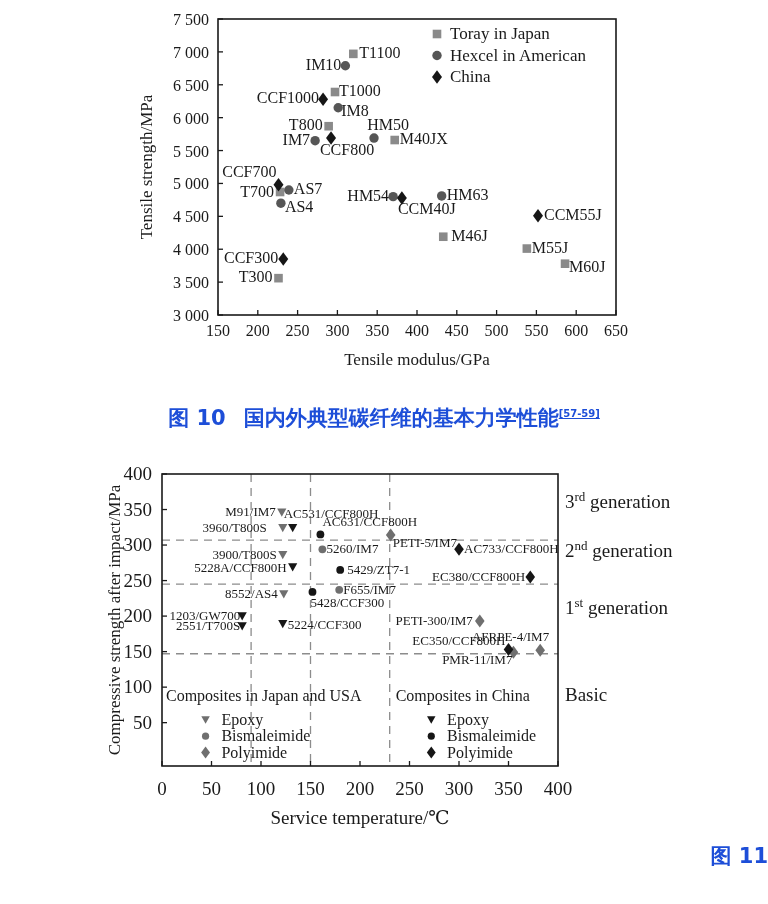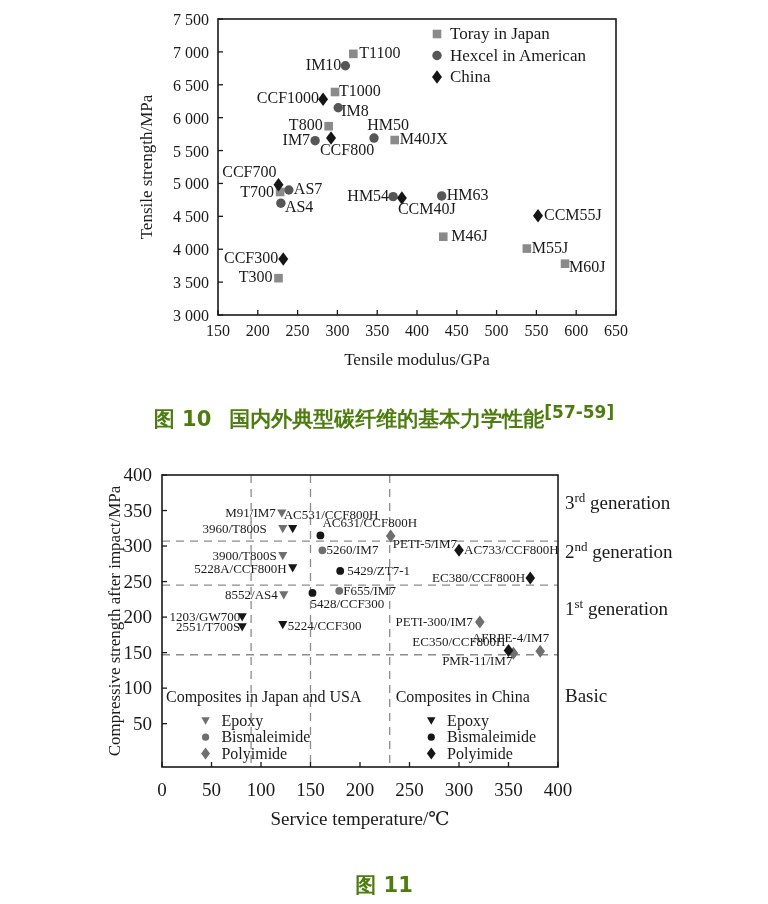--- a/index.html
+++ b/index.html
@@ -5,25 +5,25 @@
   html,body{margin:0;padding:0;background:#ffffff;}
   .page{position:relative;width:768px;height:904px;background:#fff;overflow:hidden;
         font-family:"Liberation Serif","DejaVu Serif",serif;}
   figure{margin:0;padding:0;}
   svg text{font-family:"Liberation Serif","DejaVu Serif",serif;fill:#1a1a1a;}
   .axis-box{fill:none;stroke:#1a1a1a;stroke-width:1.6;}
   .tick{stroke:#1a1a1a;stroke-width:1.3;}
   .dash{stroke:#8c8c8c;stroke-width:1.3;stroke-dasharray:8 6;fill:none;}
   .caption{display:flex;justify-content:center;align-items:baseline;gap:18px;
            font-family:"DejaVu Sans","Liberation Sans",sans-serif;
-           font-weight:bold;font-size:21px;color:#4d7c0f;}
-  .caption .ref{font-size:17px;vertical-align:super;line-height:1;}
+           font-weight:bold;font-size:21px;color:#1d4ed8;}
+  .caption .ref{font-size:10px;vertical-align:super;line-height:1;text-decoration:underline;}
   #fig10-caption{margin-top:8px;}
   #fig11{margin-top:22px;}
-  #fig11-caption{margin-top:28px;}
+  #fig11-caption{justify-content:flex-end;}
 </style>
 </head>
 <body>
 
 <div class="page">
 
   <figure id="fig10">
     <svg id="chart-fig10" width="768" height="392">
         <rect x="218" y="19" width="398" height="296" class="axis-box"></rect>
         <line x1="218" y1="315" x2="218" y2="310" class="tick"></line>

